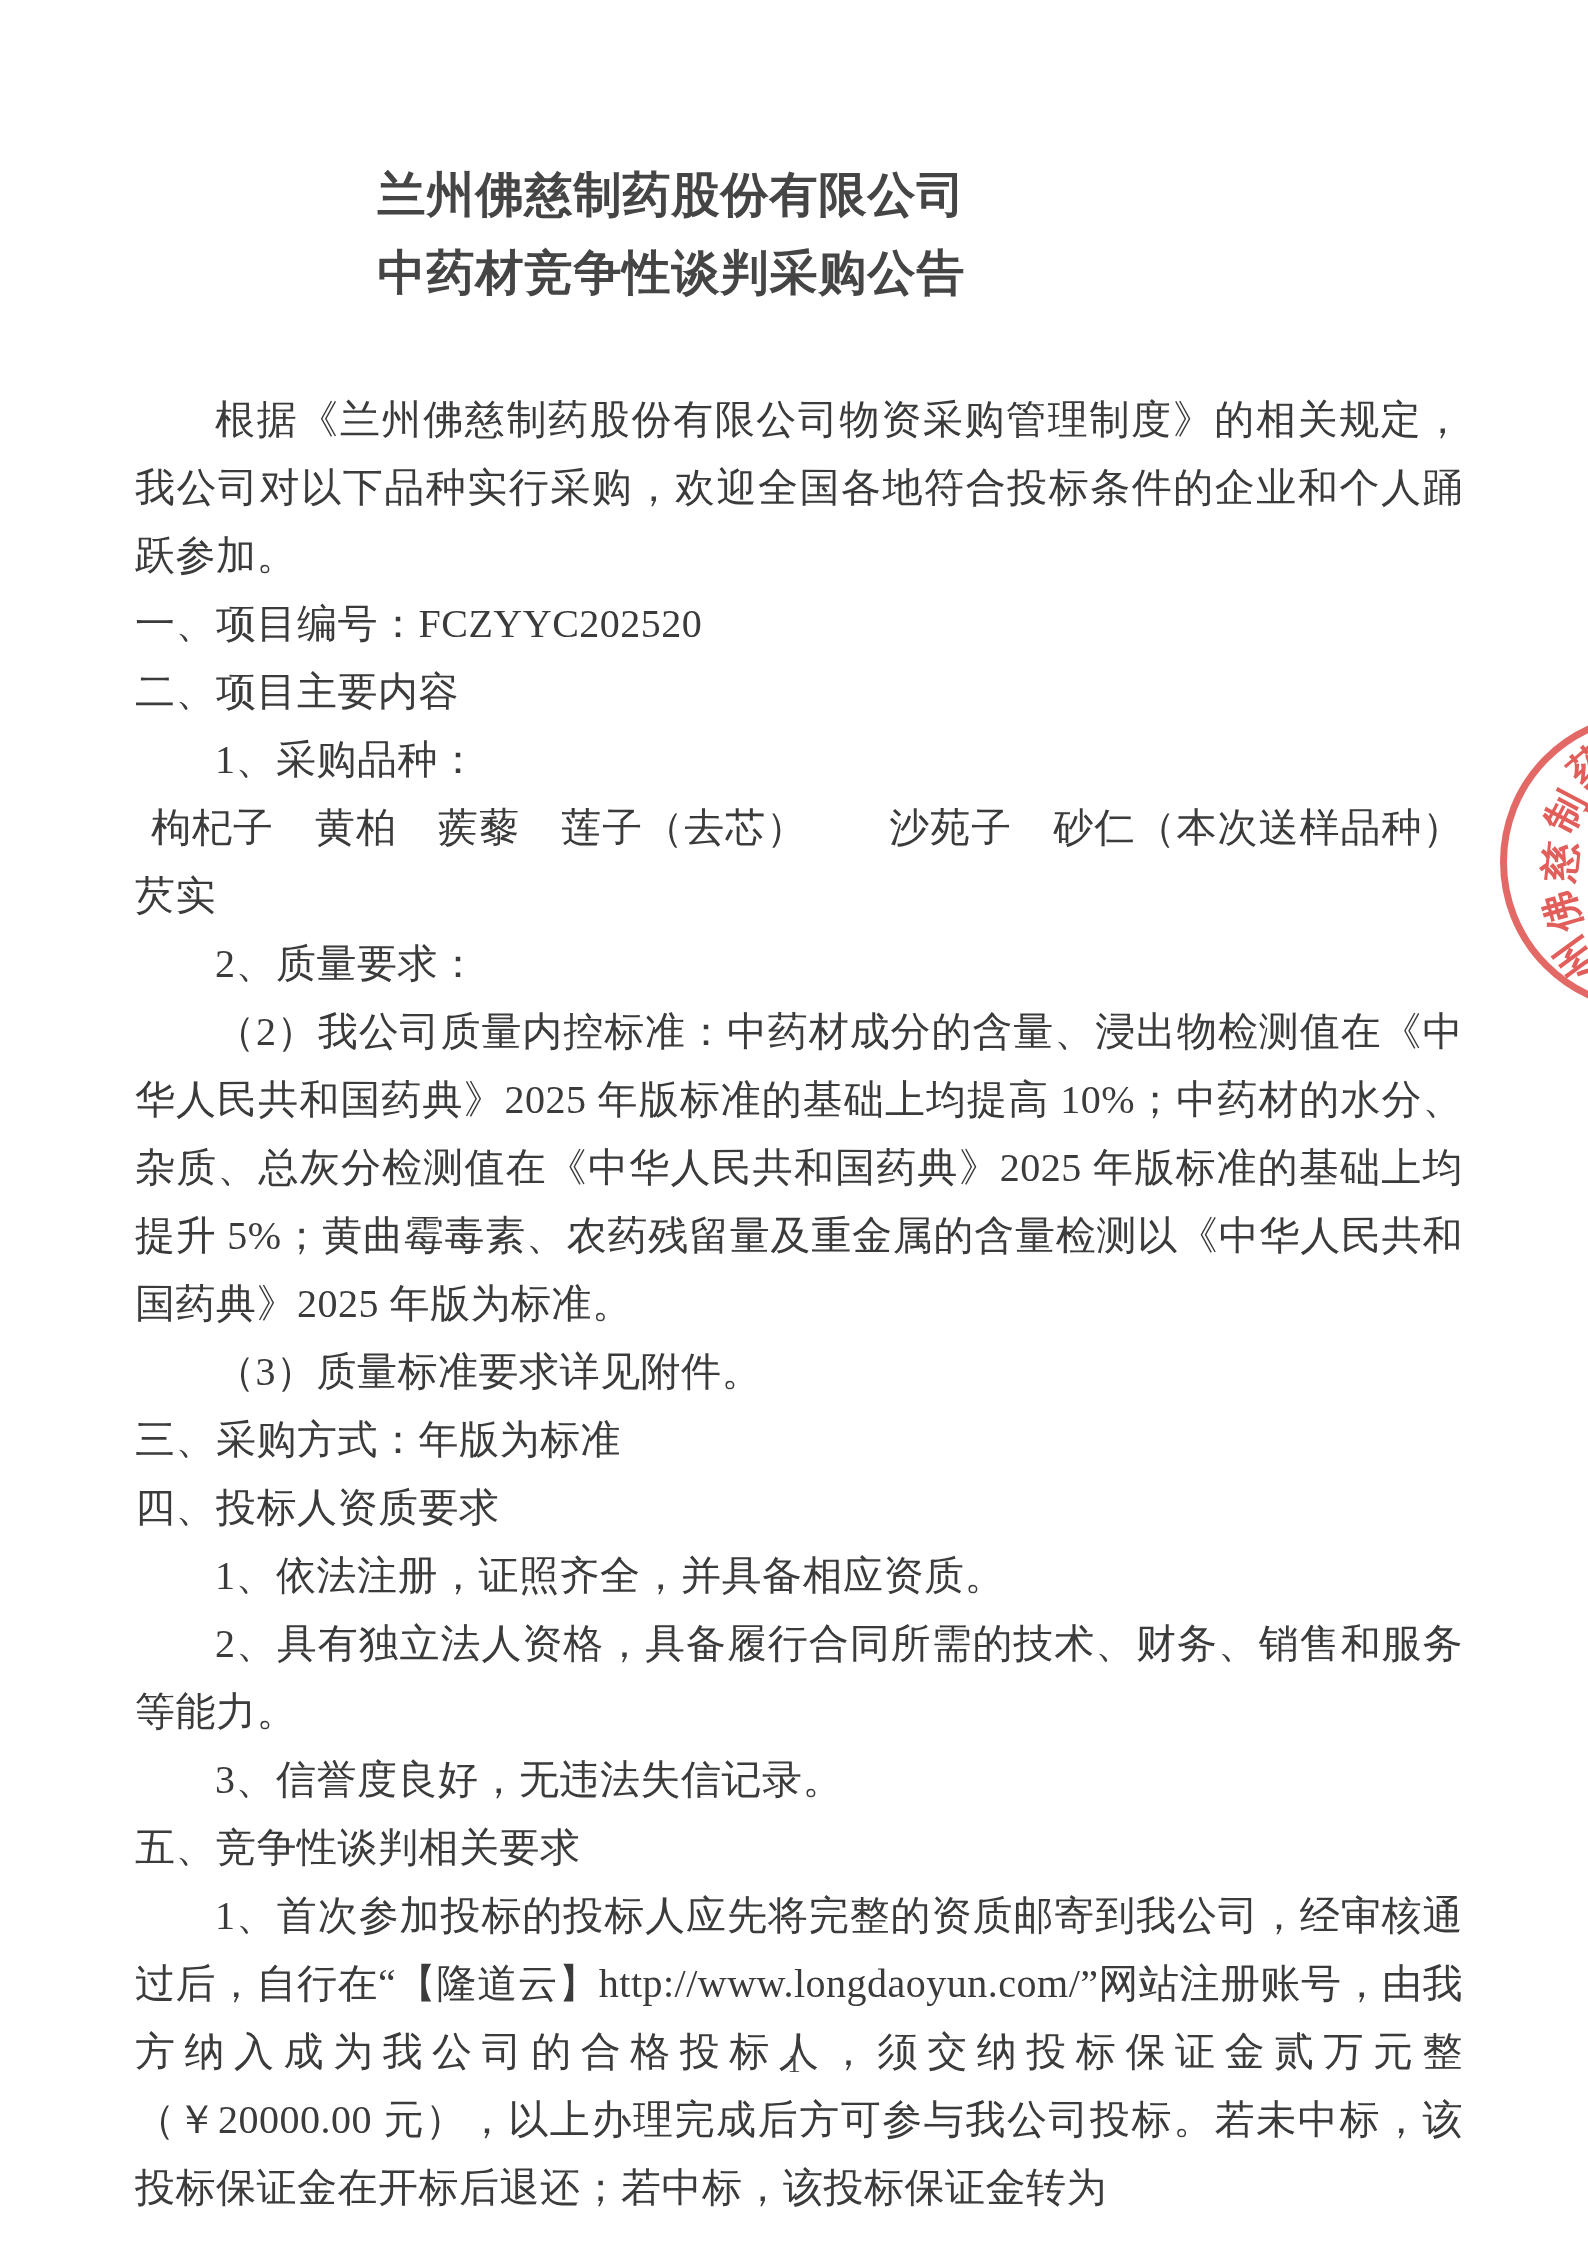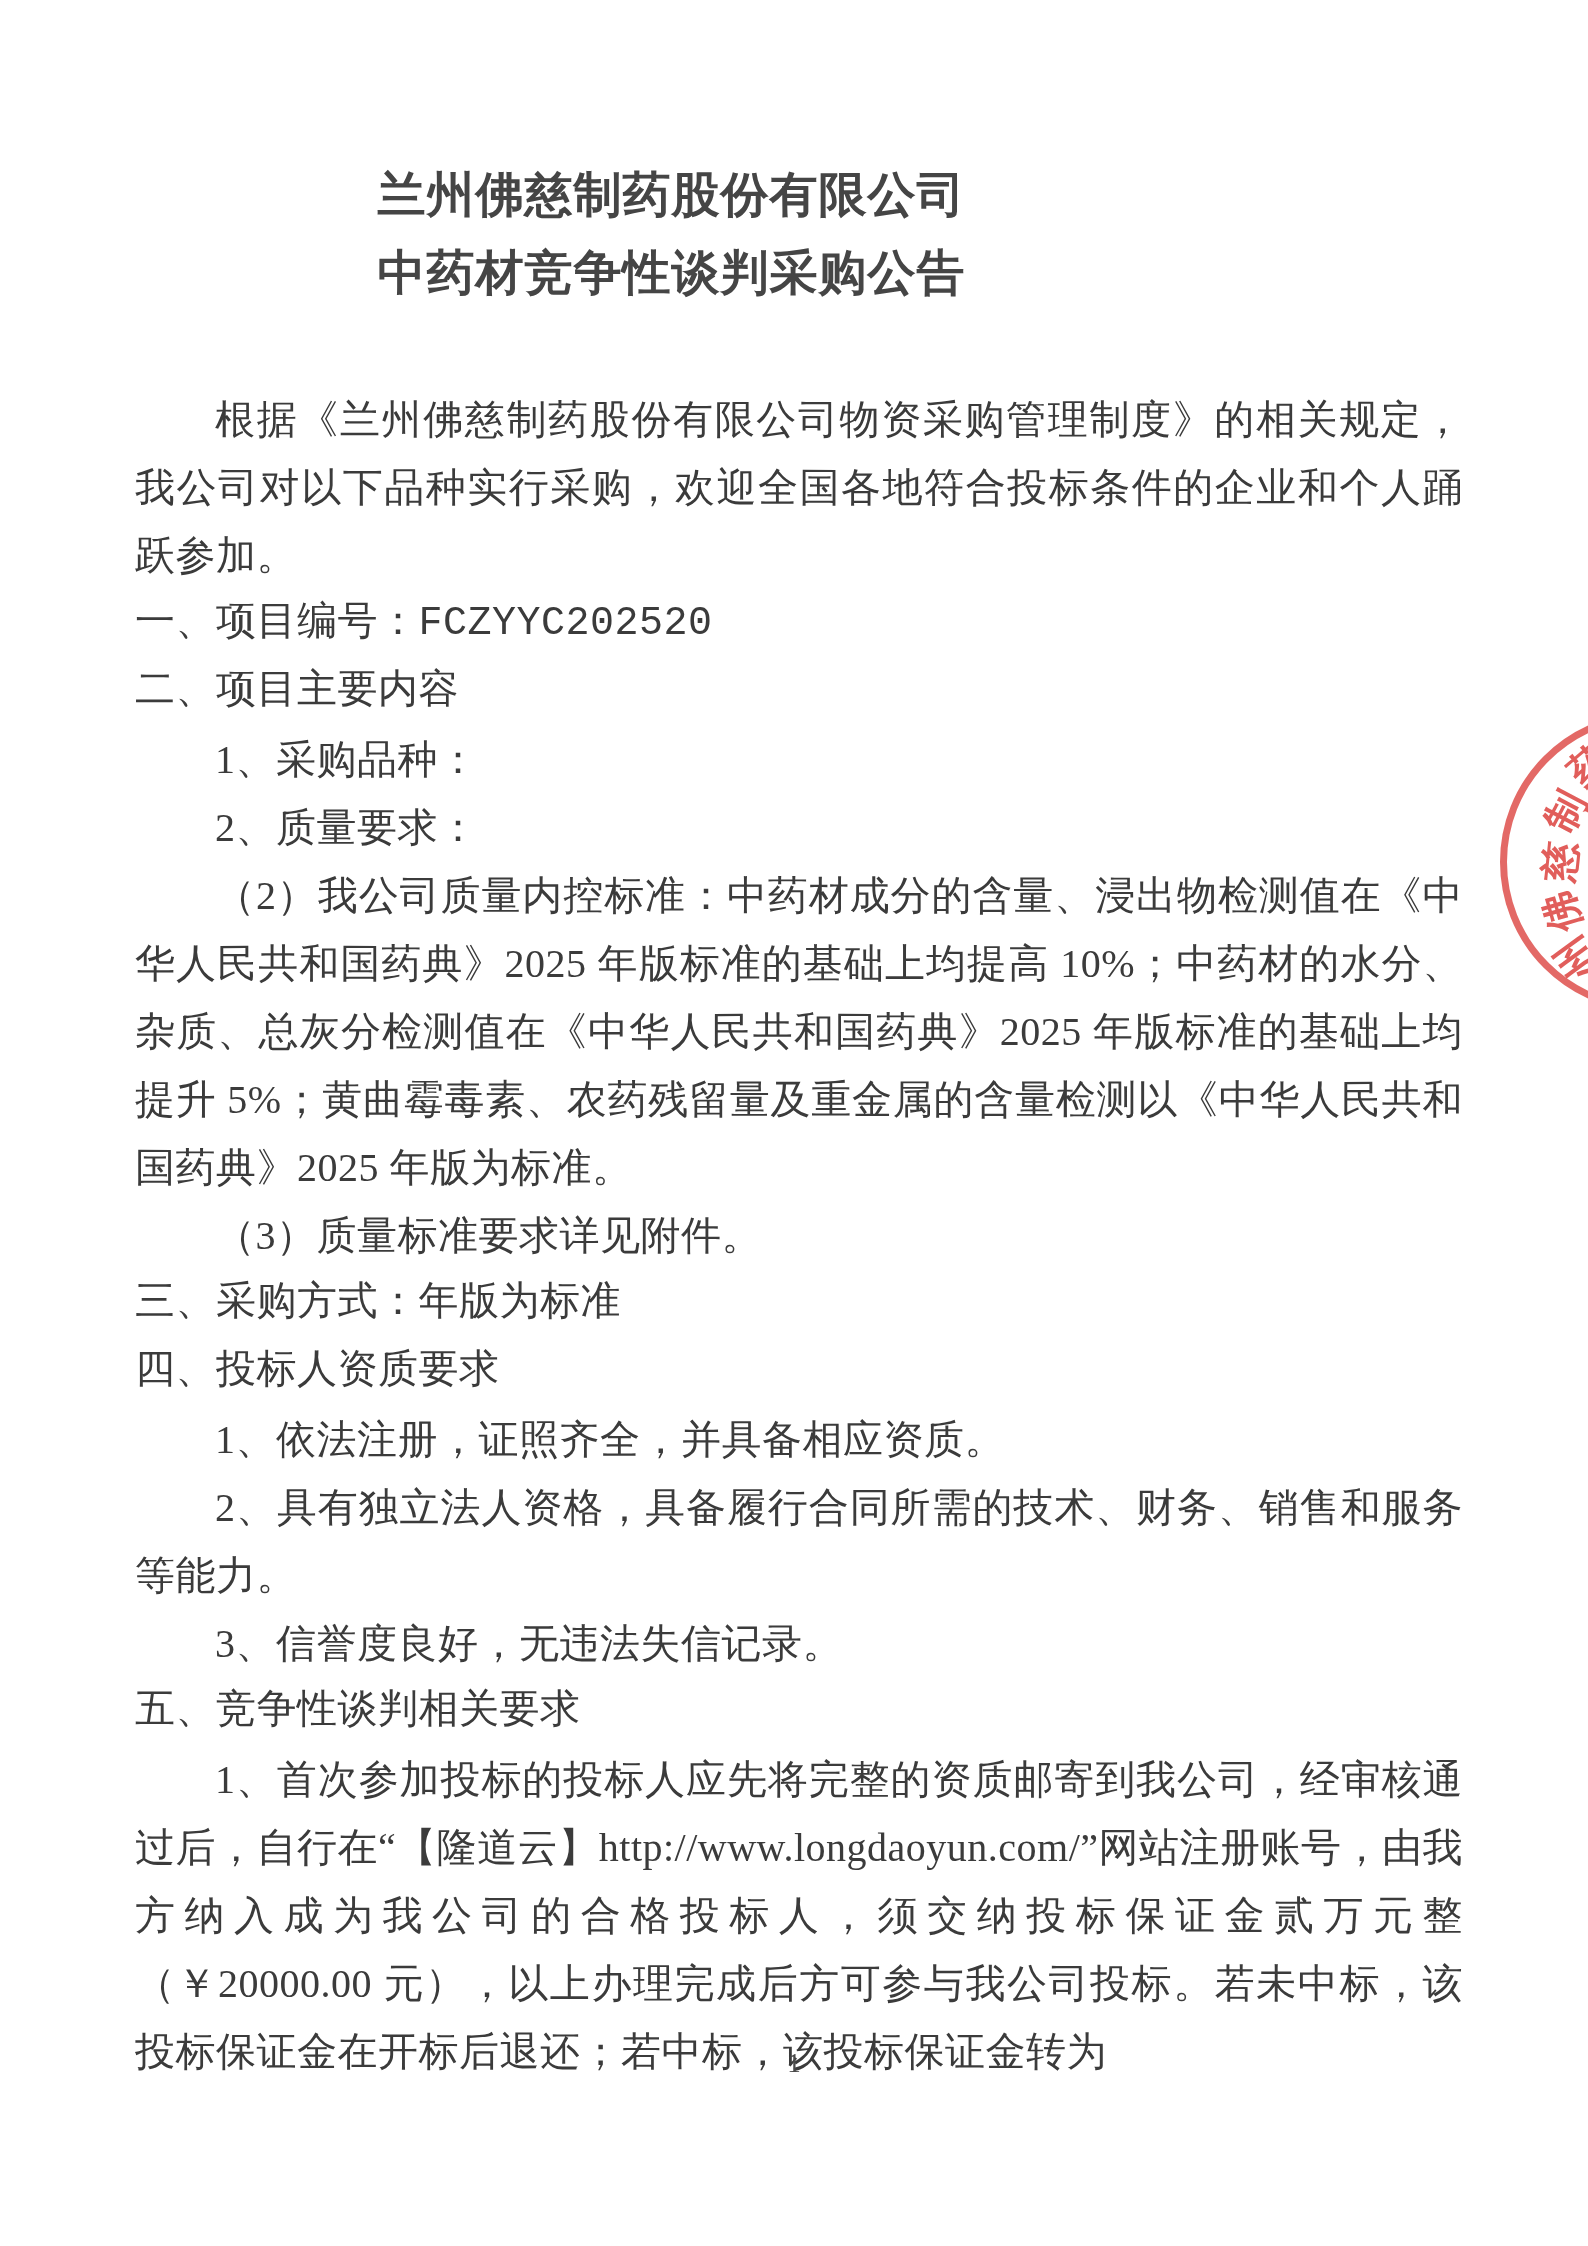--- a/index.html
+++ b/index.html
@@ -26,21 +26,21 @@
     width:1328px;
   }
   .para{
     margin:0;
     font-size:40px;
     line-height:68px;
     text-align:justify;
     letter-spacing:0.5px;
   }
   .indent2{text-indent:2em;}
-  .flush{text-indent:0;font-family:Liberation Mono, monospace;}
+  .flush{text-indent:0;}
   .indent-half{text-indent:0.4em;}
   .pagenum{
     position:absolute;
     top:2048px;left:0;width:1588px;
     text-align:center;
     font-size:27px;color:#4a4a4a;
   }
   
   .stamp{
     position:absolute;
@@ -74,20 +74,21 @@
   <div class="titles">
     <div class="title">兰州佛慈制药股份有限公司</div>
     <div class="title">中药材竞争性谈判采购公告</div>
   </div>
 
   <div class="content">
     <p class="para indent2">根据《兰州佛慈制药股份有限公司物资采购管理制度》的相关规定，我公司对以下品种实行采购，欢迎全国各地符合投标条件的企业和个人踊跃参加。</p>
     <p class="para flush">一、项目编号：FCZYYC202520</p>
     <p class="para flush">二、项目主要内容</p>
     <p class="para indent2">1、采购品种：</p>
+    <p class="para indent-half">枸杞子　黄柏　蒺藜　莲子（去芯）　　沙苑子　砂仁（本次送样品种）　　芡实</p>
     <p class="para indent2">2、质量要求：</p>
     <p class="para indent2">（2）我公司质量内控标准：中药材成分的含量、浸出物检测值在《中华人民共和国药典》2025 年版标准的基础上均提高 10%；中药材的水分、杂质、总灰分检测值在《中华人民共和国药典》2025 年版标准的基础上均提升 5%；黄曲霉毒素、农药残留量及重金属的含量检测以《中华人民共和国药典》2025 年版为标准。</p>
     <p class="para indent2">（3）质量标准要求详见附件。</p>
     <p class="para flush">三、采购方式：年版为标准</p>
     <p class="para flush">四、投标人资质要求</p>
     <p class="para indent2">1、依法注册，证照齐全，并具备相应资质。</p>
     <p class="para indent2">2、具有独立法人资格，具备履行合同所需的技术、财务、销售和服务等能力。</p>
     <p class="para indent2">3、信誉度良好，无违法失信记录。</p>
     <p class="para flush">五、竞争性谈判相关要求</p>
     <p class="para indent2">1、首次参加投标的投标人应先将完整的资质邮寄到我公司，经审核通过后，自行在“【隆道云】http://www.longdaoyun.com/”网站注册账号，由我方纳入成为我公司的合格投标人，须交纳投标保证金贰万元整（￥20000.00 元），以上办理完成后方可参与我公司投标。若未中标，该投标保证金在开标后退还；若中标，该投标保证金转为</p>

